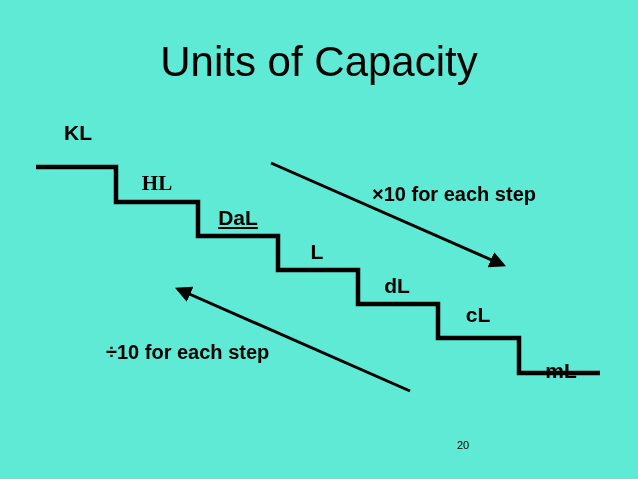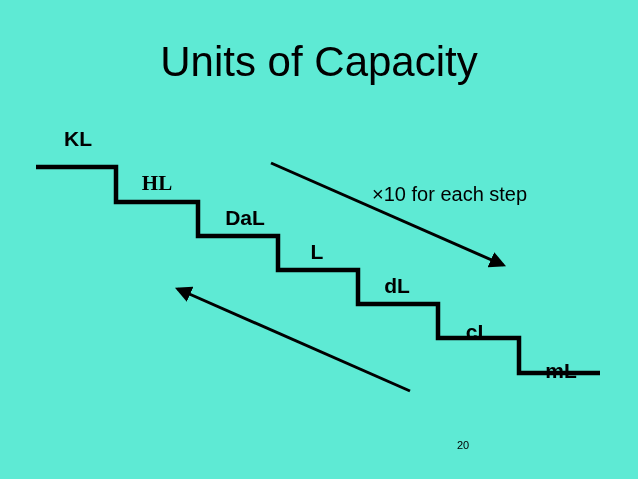--- a/index.html
+++ b/index.html
@@ -40,21 +40,21 @@
     transform: translateX(-50%);
     font-size: 21px;
     font-weight: 700;
     line-height: 21px;
     white-space: nowrap;
     color: #000000;
   }
   .caption {
     position: absolute;
     font-size: 20px;
-    font-weight: 400;
+    font-weight: 700;
     line-height: 20px;
     white-space: nowrap;
     color: #000000;
   }
   .page-number {
     position: absolute;
     top: 439px;
     left: 463px;
     transform: translateX(-50%);
     font-size: 11px;
@@ -76,25 +76,26 @@
       </marker>
     </defs>
 
     <polyline points="36,167 116,167 116,202 198,202 198,236 278,236 278,270 358,270 358,304 438,304 438,338 519,338 519,373 600,373" fill="none" stroke="#000000" stroke-width="4.5" stroke-linejoin="miter" stroke-linecap="butt"></polyline>
 
     <line x1="271" y1="163" x2="503" y2="265" stroke="#000000" stroke-width="3" marker-end="url(#arrowhead)"></line>
 
     <line x1="410" y1="391" x2="178" y2="289" stroke="#000000" stroke-width="3" marker-end="url(#arrowhead)"></line>
   </svg>
 
-  <span class="unit" style="left:78px;  top:128px;">KL</span>
+  <span class="unit" style="left:78px;  top:122px;">KL</span>
   <span class="unit" style="left:157px; top:173px;font-family:Liberation Serif, serif;">HL</span>
-  <span class="unit" style="left:245px; top:207px;">DaL</span>
+  <span class="unit" style="left:238px; top:207px;text-decoration:underline;">DaL</span>
   <span class="unit" style="left:317px; top:241px;">L</span>
   <span class="unit" style="left:397px; top:275px;text-align:right;">dL</span>
-  <span class="unit" style="left:478px; top:321px;">cL</span>
+  <span class="unit" style="left:478px; top:304px;">cL</span>
   <span class="unit" style="left:561px; top:360px;">mL</span>
 
   <span class="caption" style="left:372px; top:184px;">×10 for each step</span>
+  <span class="caption" style="left:106px; top:342px;">÷10 for each step</span>
 
   <span class="page-number">20</span>
 
 </div>
 
 </body></html>

